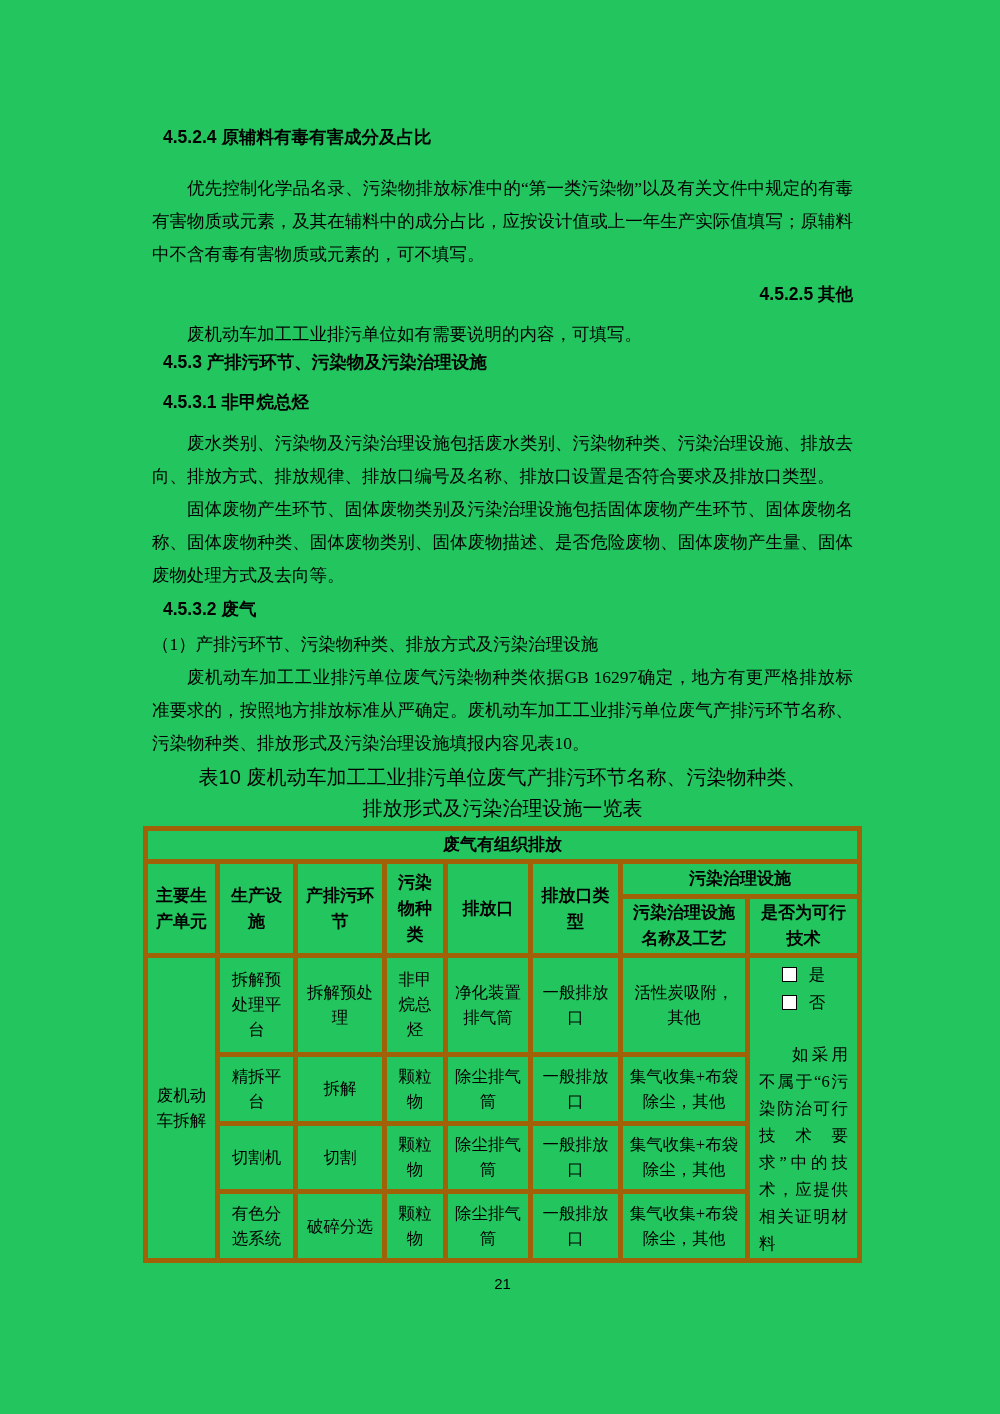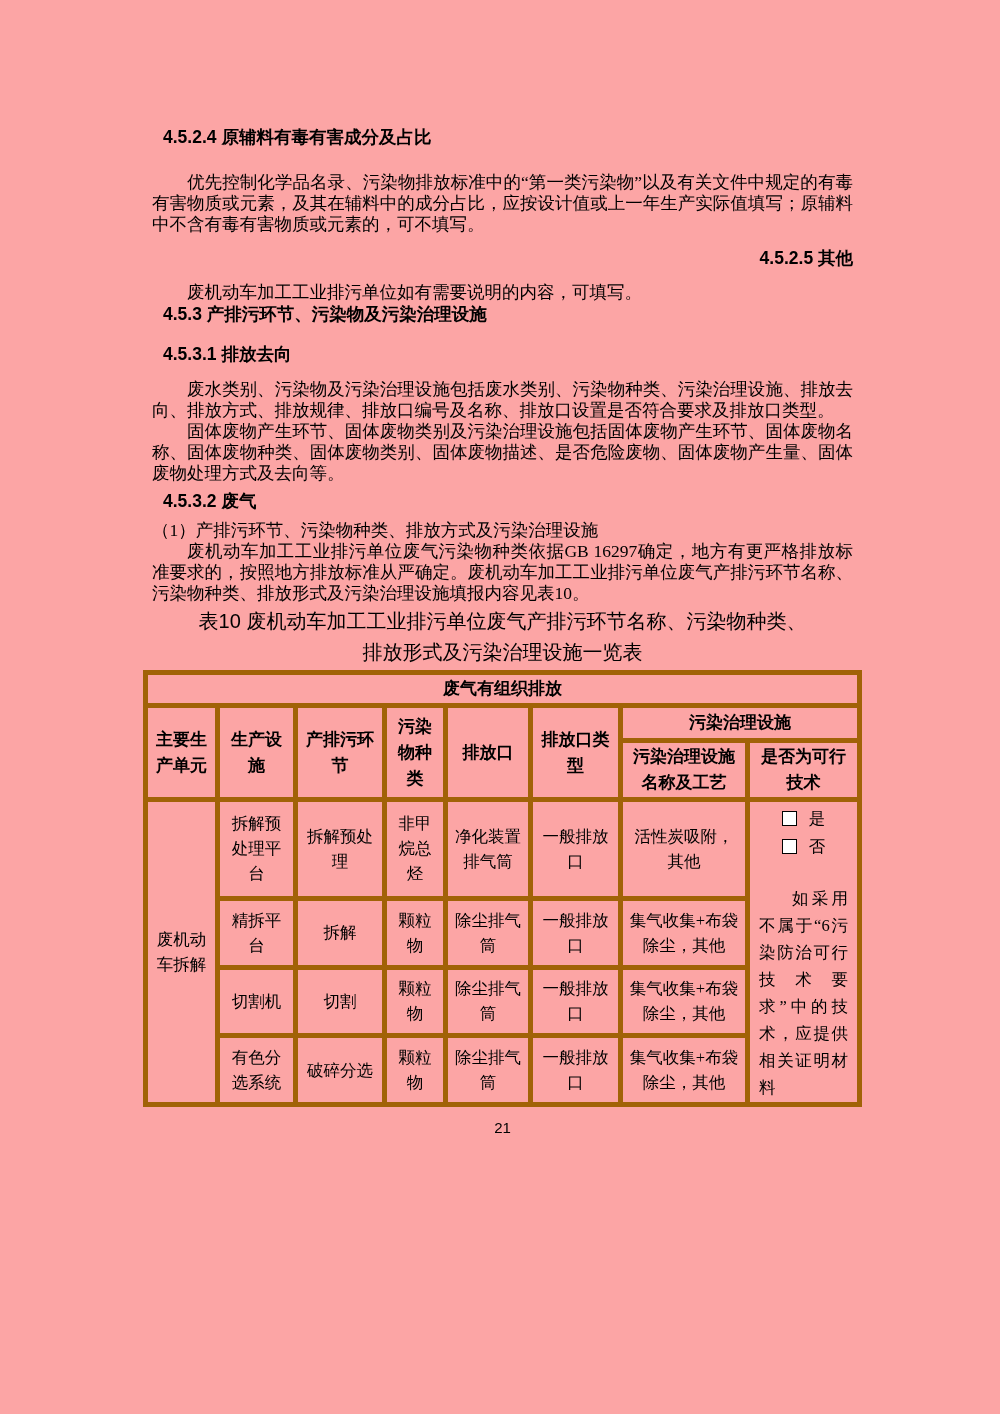--- a/index.html
+++ b/index.html
@@ -1,41 +1,41 @@
 <!DOCTYPE html>
 <html><head>
 <meta charset="utf-8">
 <style>
   html, body { margin: 0; padding: 0; background: #e8e8e8; }
   .page {
     position: relative;
     width: 1000px;
     height: 1414px;
     margin: 0 auto;
-    background: #fca5a5;
+    background: #22c55e;
     box-sizing: border-box;
     padding: 126px 147px 13px 152px;
     color: #000;
     font-family: "Liberation Serif", "DejaVu Serif", serif;
   }
   .sec-heading {
     font-family: "Liberation Sans", "DejaVu Sans", sans-serif;
     font-weight: bold;
     font-size: 17.5px;
     line-height: 22px;
     margin: 0 0 24px 11px;
     white-space: nowrap;
   }
   .h4525 { margin-top: 12px; margin-bottom: 13px; text-align: right; }
   .h453  { margin-bottom: 18px; }
   .h4531 { margin-bottom: 14px; }
   .h4532 { margin-top: 6px;  margin-bottom: 8px; }
   .body-p {
     font-size: 17.5px;
-    line-height: 21px;
+    line-height: 33px;
     text-align: justify;
     text-indent: 2em;
     margin: 0;
   }
   .no-indent { text-indent: 0; }
   .tbl-caption {
     font-family: "Liberation Sans", "DejaVu Sans", sans-serif;
     font-weight: normal;
     font-size: 20px;
     line-height: 27px;
@@ -109,21 +109,21 @@
 
 <div class="page">
 
   <h2 class="sec-heading">4.5.2.4 原辅料有毒有害成分及占比</h2>
   <p class="body-p">优先控制化学品名录、污染物排放标准中的“第一类污染物”以及有关文件中规定的有毒有害物质或元素，及其在辅料中的成分占比，应按设计值或上一年生产实际值填写；原辅料中不含有毒有害物质或元素的，可不填写。</p>
 
   <h2 class="sec-heading h4525">4.5.2.5 其他</h2>
   <p class="body-p">废机动车加工工业排污单位如有需要说明的内容，可填写。</p>
 
   <h2 class="sec-heading h453">4.5.3 产排污环节、污染物及污染治理设施</h2>
-  <h2 class="sec-heading h4531">4.5.3.1 排放去向</h2>
+  <h2 class="sec-heading h4531">4.5.3.1 非甲烷总烃</h2>
   <p class="body-p">废水类别、污染物及污染治理设施包括废水类别、污染物种类、污染治理设施、排放去向、排放方式、排放规律、排放口编号及名称、排放口设置是否符合要求及排放口类型。</p>
   <p class="body-p">固体废物产生环节、固体废物类别及污染治理设施包括固体废物产生环节、固体废物名称、固体废物种类、固体废物类别、固体废物描述、是否危险废物、固体废物产生量、固体废物处理方式及去向等。</p>
 
   <h2 class="sec-heading h4532">4.5.3.2 废气</h2>
   <p class="body-p no-indent">（1）产排污环节、污染物种类、排放方式及污染治理设施</p>
   <p class="body-p">废机动车加工工业排污单位废气污染物种类依据GB 16297确定，地方有更严格排放标准要求的，按照地方排放标准从严确定。废机动车加工工业排污单位废气产排污环节名称、污染物种类、排放形式及污染治理设施填报内容见表10。</p>
 
   <div class="tbl-caption">表10 废机动车加工工业排污单位废气产排污环节名称、污染物种类、</div>
   <div class="tbl-caption">排放形式及污染治理设施一览表</div>
 

